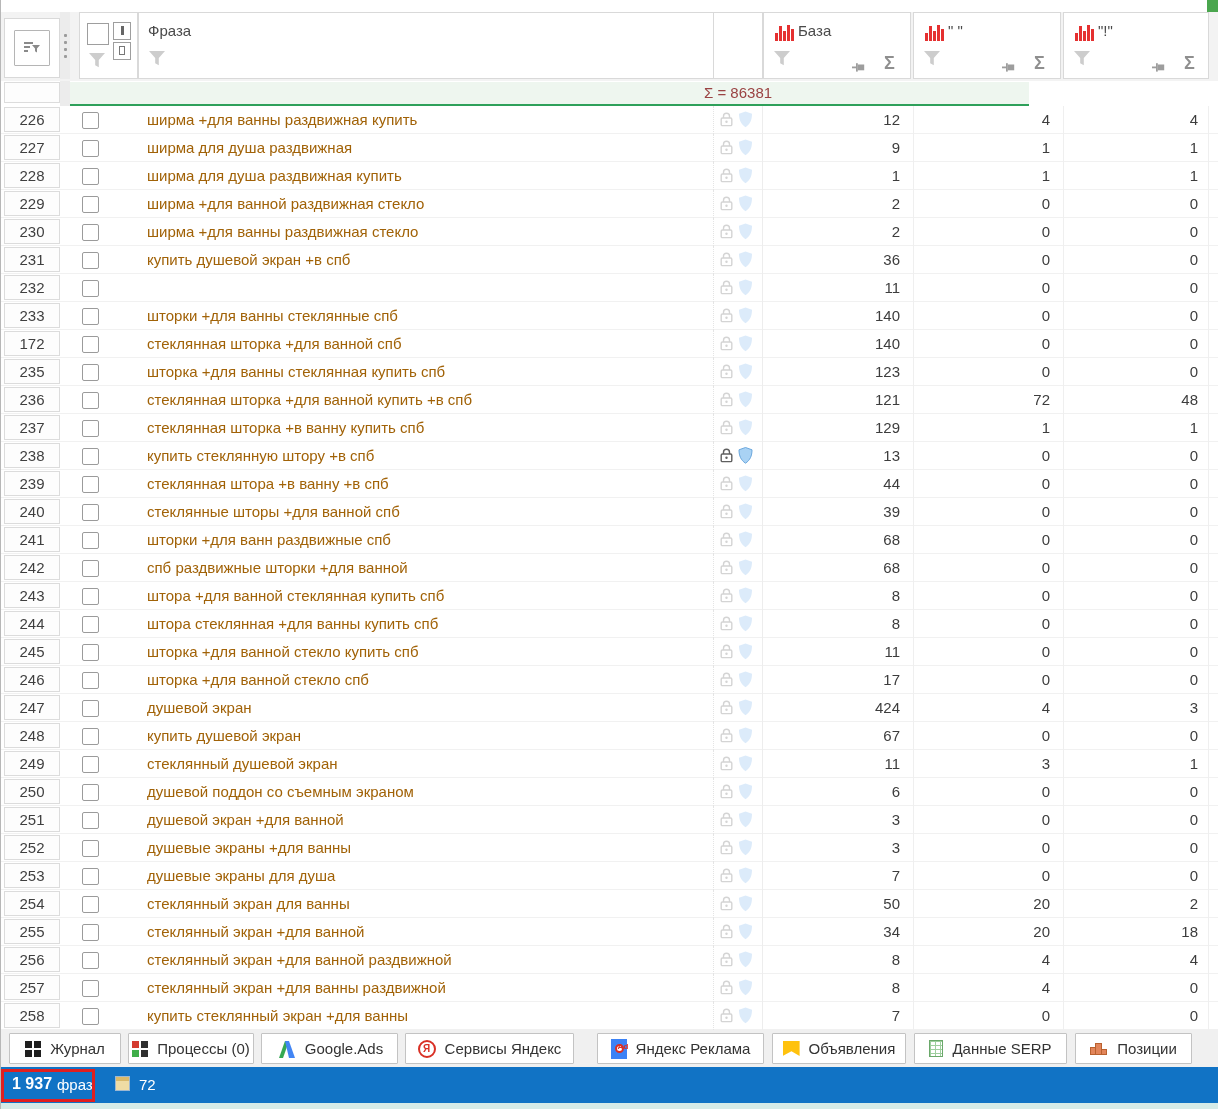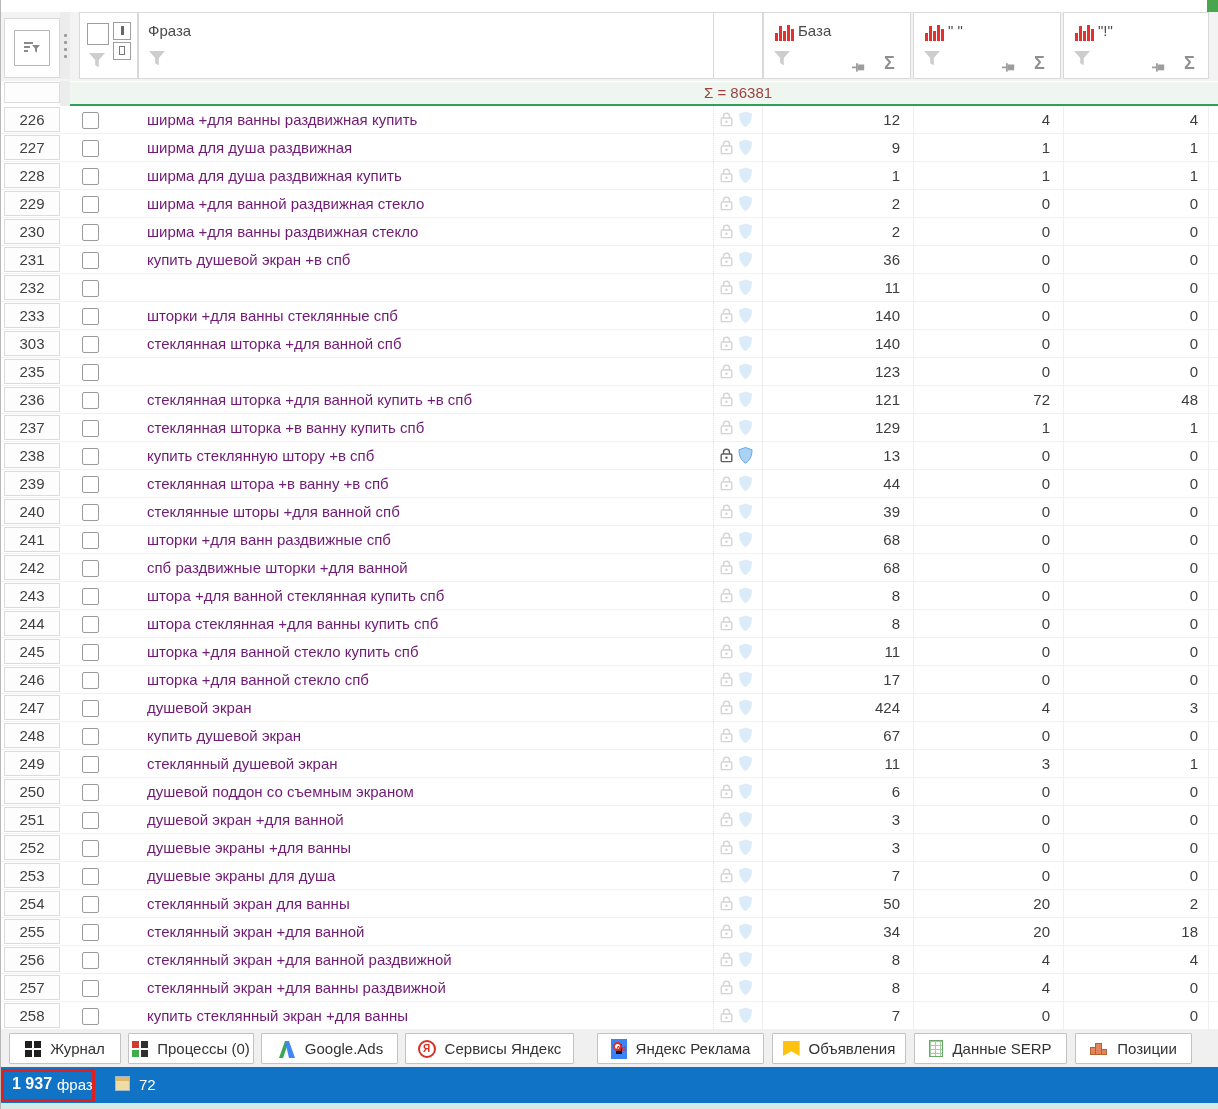--- a/index.html
+++ b/index.html
@@ -31,32 +31,32 @@
   .hc-base .pin,.hc-q .pin,.hc-ex .pin{left:88px;}
   .sigma{position:absolute;left:120px;top:40px;font-size:18px;font-weight:bold;color:#8f8f8f;}
   .bigcb{position:absolute;left:7px;top:10px;width:20px;height:20px;border:1px solid #9e9e9e;background:#fff;}
   .smb{position:absolute;width:16px;height:16px;border:1px solid #9e9e9e;background:#fff;}
   .smb1{left:33px;top:9px;}
   .smb1 i{display:block;width:3px;height:9px;background:#666;margin:3px auto 0;}
   .smb2{left:33px;top:29px;}
   .smb2 i{display:block;width:6px;height:9px;border:1px solid #777;box-sizing:border-box;margin:3px auto 0;}
   .hc-check .funnel{left:8px;top:40px;}
   
-  .sum-row{position:absolute;left:0;top:82px;width:1218px;height:22px;}
+  .sum-row{position:absolute;left:0;top:82px;width:1028px;height:22px;}
   .sum-cellnum{position:absolute;left:3px;top:0;width:56px;height:21px;background:#fdfdfd;border:1px solid #dcdcdc;box-sizing:border-box;}
   .sum-green{position:absolute;left:62px;top:0;right:0;height:22px;background:#eef6ef;border-bottom:2px solid #2ea05a;box-sizing:content-box;}
   .sum-label{position:absolute;left:703px;top:2px;font-size:15px;color:#9a4343;}
   .gray-band{position:absolute;left:59px;top:81px;width:10px;height:949px;background:#ececec;}
   
   .tbody{position:absolute;left:0;top:106px;width:1218px;height:924px;overflow:hidden;background:#fff;}
   .row{position:relative;width:1218px;height:28px;}
   .rn{position:absolute;left:3px;top:1px;width:56px;height:25px;background:#fdfdfd;border:1px solid #dcdcdc;box-sizing:border-box;
       display:flex;align-items:center;justify-content:center;font-size:15px;color:#3f3f3f;}
   .cb{position:absolute;left:81px;top:6px;width:15px;height:15px;border:1px solid #9b9b9b;border-radius:2px;background:#fff;}
-  .ph{position:absolute;left:146px;top:0;width:560px;height:28px;line-height:28px;font-size:15px;color:#701a75;
+  .ph{position:absolute;left:146px;top:0;width:560px;height:28px;line-height:28px;font-size:15px;color:#a16207;
       white-space:nowrap;overflow:hidden;}
   .icell{position:absolute;left:712px;top:0;width:50px;height:28px;border-left:1px dotted #e4e4e4;border-right:1px solid #ededed;box-sizing:border-box;}
   .c-lock{position:absolute;left:6px;top:6px;color:#d4d4d4;}
   .c-shield{position:absolute;left:24px;top:5px;}
   .sh{fill:#dcebfa;}
   .row.locked .c-lock{color:#5f5f5f;}
   .row.locked .sh{fill:#a9d2f4;stroke:#6ba7dd;stroke-width:1;}
   .val{position:absolute;top:0;height:28px;line-height:28px;font-size:15px;color:#3d3d3d;text-align:right;box-sizing:border-box;padding-right:10px;}
   .v1{left:762px;width:147px;}
   .v2{left:912px;width:147px;border-left:1px solid #efefef;}
@@ -66,21 +66,21 @@
   .toolbar{position:absolute;left:0;top:1030px;width:1218px;height:37px;background:#f0f0f0;}
   .tbtn{position:absolute;top:3px;height:31px;background:#fff;border:1px solid #c3c3c3;box-sizing:border-box;
         display:flex;align-items:center;justify-content:center;gap:9px;font-size:15px;color:#333;border-radius:1px;}
   .gridic{width:16px;height:16px;position:relative;flex:0 0 auto;}
   .gridic i{position:absolute;width:7px;height:7px;}
   .gridic .a{left:0;top:0;} .gridic .b{left:9px;top:0;} .gridic .c{left:0;top:9px;} .gridic .d{left:9px;top:9px;}
   .ic-journal i{background:#1f1f1f;}
   .ic-proc .a{background:#d43b30;} .ic-proc .b{background:#2f2f2f;} .ic-proc .c{background:#3fae49;} .ic-proc .d{background:#2f2f2f;}
   .ic-ya{width:18px;height:18px;border:2px solid #d93025;border-radius:50%;box-sizing:border-box;color:#d93025;
          font-weight:bold;font-size:10px;display:flex;align-items:center;justify-content:center;flex:0 0 auto;}
-  .ic-page{width:16px;height:20px;border:5px solid #3b82f6;background:#0f172a;position:relative;box-sizing:border-box;flex:0 0 auto;}
+  .ic-page{width:16px;height:20px;border:7px solid #3b82f6;background:#0f172a;position:relative;box-sizing:border-box;flex:0 0 auto;}
   .ic-page .circ{position:absolute;left:-3px;top:-2px;width:9px;height:9px;border:2px solid #d93025;border-radius:50%;background:#fff;box-sizing:border-box;}
   .ic-page .ad{position:absolute;left:0;right:0;bottom:1px;text-align:center;color:#d93025;font-weight:bold;font-size:8px;}
   .ic-flag{width:17px;height:15px;background:#ffc20e;clip-path:polygon(0 0,100% 0,100% 100%,52% 68%,0 100%);flex:0 0 auto;}
   .ic-serp{width:14px;height:17px;border:1px solid #6aa86a;background-color:#fff;box-sizing:border-box;flex:0 0 auto;
            background-image:linear-gradient(#9fcf9f 1px,transparent 1px),linear-gradient(90deg,#9fcf9f 1px,transparent 1px);
            background-size:100% 4px,5px 100%;}
   .ic-pod{width:18px;height:13px;position:relative;flex:0 0 auto;}
   .ic-pod i{position:absolute;bottom:0;background:#e2855a;border:1px solid #b9612f;box-sizing:border-box;}
   .ic-pod .p1{left:0;width:6px;height:8px;} .ic-pod .p2{left:5px;width:7px;height:12px;} .ic-pod .p3{left:11px;width:6px;height:6px;}
   
@@ -411,21 +411,21 @@
           <path class="sh" d="M7.5 0.5 L14 2.8 C14 9 12 13.2 7.5 16.2 C3 13.2 1 9 1 2.8 Z"></path>
         </svg>
       </span>
     </div>
     <div class="val v1">140</div>
     <div class="val v2">0</div>
     <div class="val v3">0</div>
   </div>
 
   <div class="row">
-    <div class="rn">303</div>
+    <div class="rn">172</div>
     <span class="cb"></span>
     <div class="ph">стеклянная шторка +для ванной спб</div>
     <div class="icell">
       <span class="c-lock">
         <svg width="13" height="15" viewBox="0 0 13 15">
           <path d="M3.5 6 V4.2 a3 3 0 0 1 6 0 V6" fill="none" stroke="currentColor" stroke-width="1.4"></path>
           <rect x="1.2" y="6" width="10.6" height="7.6" rx="1.2" fill="none" stroke="currentColor" stroke-width="1.4"></rect>
           <circle cx="6.5" cy="9.8" r="1.2" fill="currentColor"></circle>
         </svg>
       </span>
@@ -436,20 +436,21 @@
       </span>
     </div>
     <div class="val v1">140</div>
     <div class="val v2">0</div>
     <div class="val v3">0</div>
   </div>
 
   <div class="row">
     <div class="rn">235</div>
     <span class="cb"></span>
+    <div class="ph">шторка +для ванны стеклянная купить спб</div>
     <div class="icell">
       <span class="c-lock">
         <svg width="13" height="15" viewBox="0 0 13 15">
           <path d="M3.5 6 V4.2 a3 3 0 0 1 6 0 V6" fill="none" stroke="currentColor" stroke-width="1.4"></path>
           <rect x="1.2" y="6" width="10.6" height="7.6" rx="1.2" fill="none" stroke="currentColor" stroke-width="1.4"></rect>
           <circle cx="6.5" cy="9.8" r="1.2" fill="currentColor"></circle>
         </svg>
       </span>
       <span class="c-shield">
         <svg width="15" height="17" viewBox="0 0 15 17">

